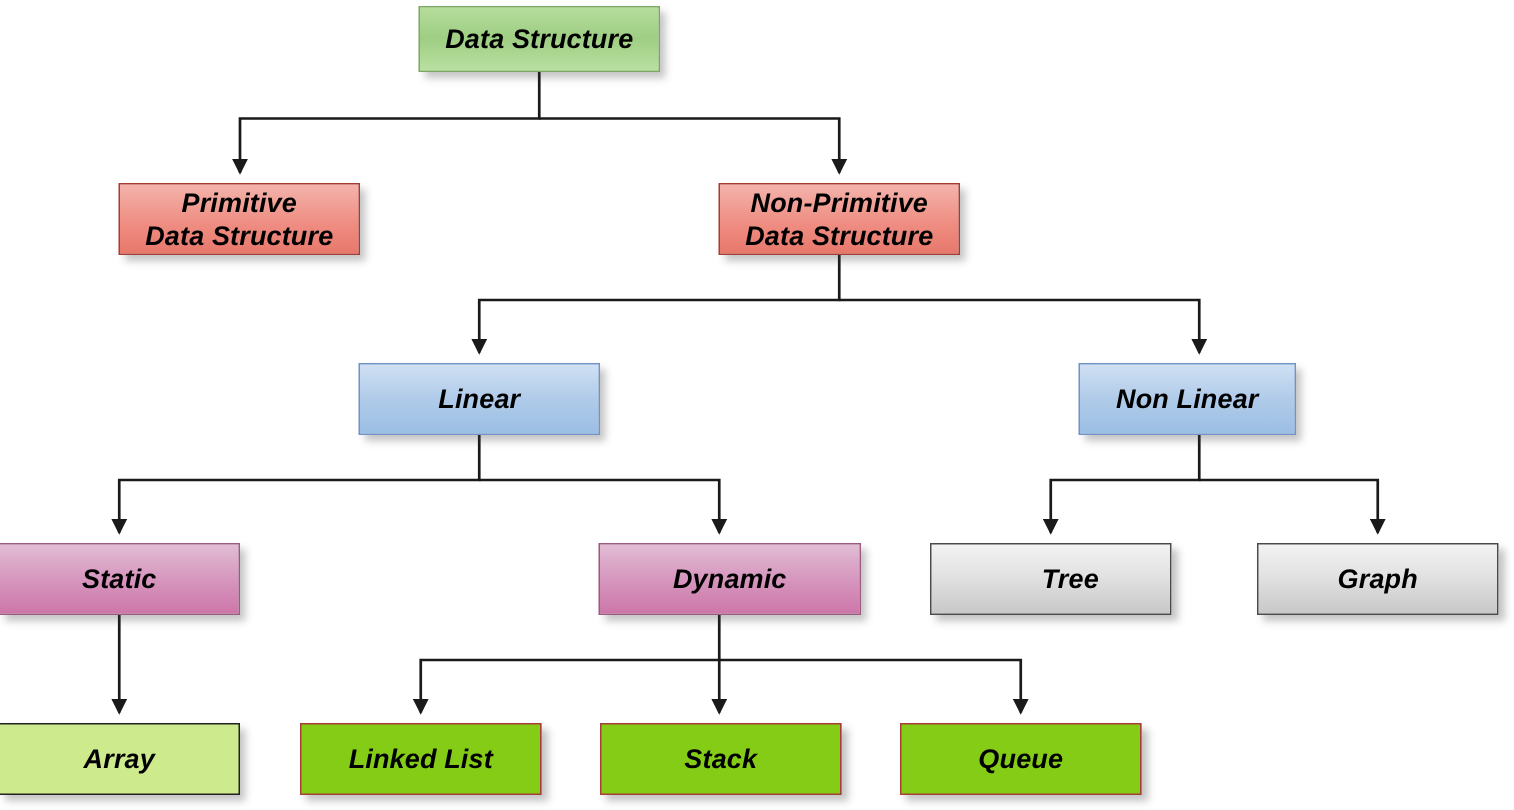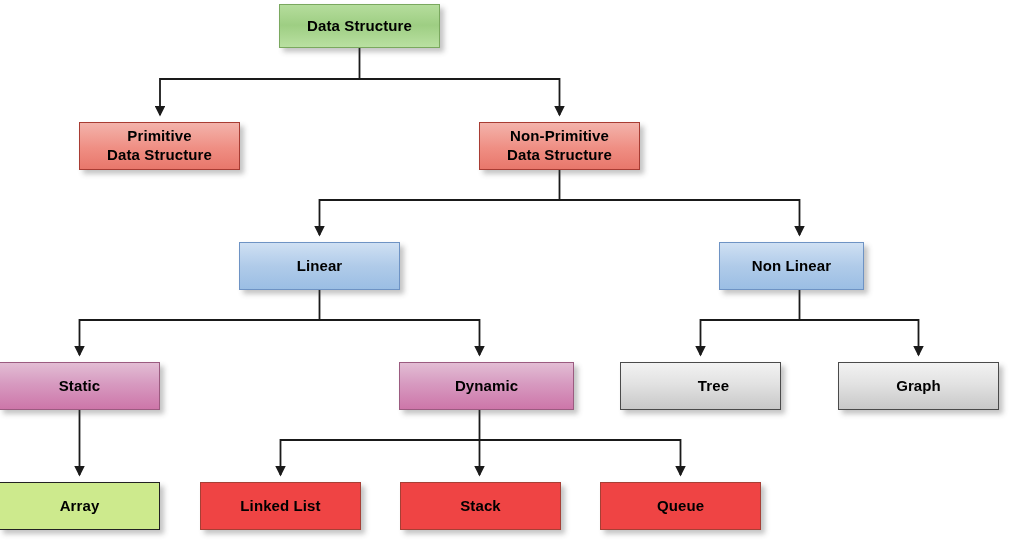--- a/index.html
+++ b/index.html
@@ -26,25 +26,26 @@
     pointer-events: none;
   }
   .node {
     position: absolute;
     box-sizing: border-box;
     display: flex;
     align-items: center;
     justify-content: center;
     text-align: center;
     font-weight: bold;
-    font-size: 15px;
+    font-size: 18px;
     line-height: 1.25;
     color: #000000;
     white-space: pre-line;
     letter-spacing: 0.1px;
+    font-style: italic;
   }
   
   .n-green {
     background: linear-gradient(180deg, #b5dd9c 0%, #9ece83 48%, #b9e0a1 100%);
     border: 1px solid #7aa85f;
     box-shadow: 4px 4px 5px rgba(60,60,60,0.30);
   }
   .n-red {
     background: linear-gradient(180deg, #f3b3ab 0%, #ef8e83 55%, #e8776b 100%);
     border: 1px solid #a83c33;
@@ -64,21 +65,21 @@
     background: linear-gradient(180deg, #f2f2f2 0%, #e2e2e2 45%, #c8c8c8 100%);
     border: 1px solid #4a4a4a;
     box-shadow: 4px 4px 5px rgba(60,60,60,0.30);
   }
   .n-lime {
     background: #cdea8d;
     border: 1px solid #222222;
     box-shadow: 4px 4px 5px rgba(60,60,60,0.30);
   }
   .n-pink {
-    background: #ef4444;
+    background: #84cc16;
     border: 1px solid #a63f35;
     box-shadow: 4px 4px 5px rgba(60,60,60,0.30);
   }
 </style>
 </head>
 <body>
 
 <div id="canvas">
 
   <svg id="edges" viewBox="0 0 1009 540" width="1009" height="540" aria-hidden="true">

